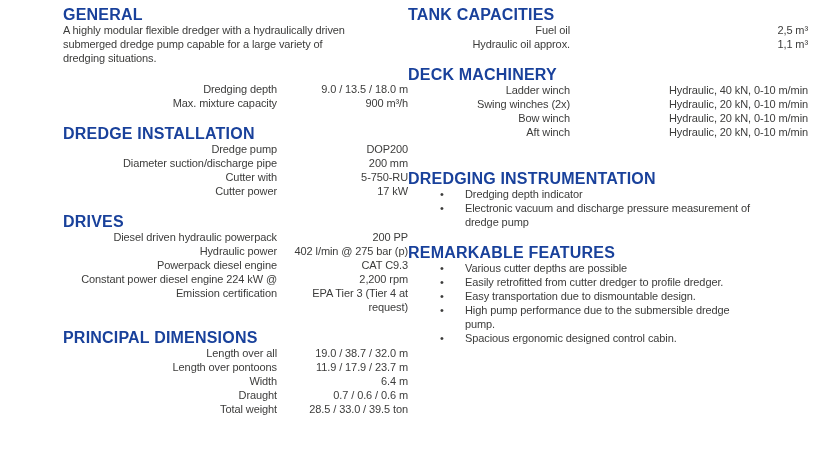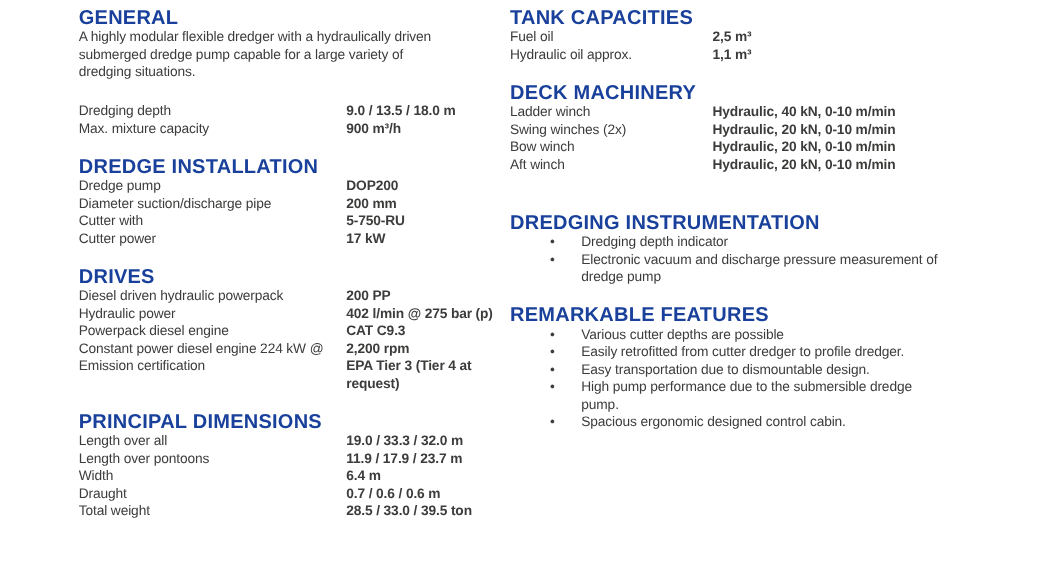--- a/index.html
+++ b/index.html
@@ -32,31 +32,30 @@
     font-size: 16px;
     font-weight: bold;
     letter-spacing: 0.2px;
     line-height: 14px;
     color: var(--heading);
   }
   .paragraph{
     margin:0;
     white-space: pre-line;
   }
-  .spec-row{ display:flex; align-items:flex-start; }
+  .spec-row{ display:flex; align-items:flex-start;text-align:right; }
   .spec-label{
     flex: 0 0 auto;
     white-space: nowrap;
   }
   .col-left  .spec-label{ min-width:214px; }
   .col-right .spec-label{ min-width:162px; }
   .spec-value{
     flex: 1 1 auto;
     white-space: pre-line;
-    font-weight: bold;
   }
   .bullet-list{ margin:0; padding:0; list-style:none; }
   .bullet-item{ display:flex; align-items:flex-start; }
   .bullet-dot{
     flex: 0 0 25px;
     margin-left: 32px;
   }
   .bullet-text{
     flex: 1 1 auto;
     white-space: pre-line;
@@ -123,21 +122,21 @@
         <div class="spec-row">
           <span class="spec-label">Emission certification</span>
           <span class="spec-value">EPA Tier 3 (Tier 4 at
 request)</span>
         </div>
       </div>
       <div class="section">
         <h3 class="section-title">PRINCIPAL DIMENSIONS</h3>
         <div class="spec-row">
           <span class="spec-label">Length over all</span>
-          <span class="spec-value">19.0 / 33.3 / 32.0 m</span>
+          <span class="spec-value">19.0 / 38.7 / 32.0 m</span>
         </div>
         <div class="spec-row">
           <span class="spec-label">Length over pontoons</span>
           <span class="spec-value">11.9 / 17.9 / 23.7 m</span>
         </div>
         <div class="spec-row">
           <span class="spec-label">Width</span>
           <span class="spec-value">6.4 m</span>
         </div>
         <div class="spec-row">

